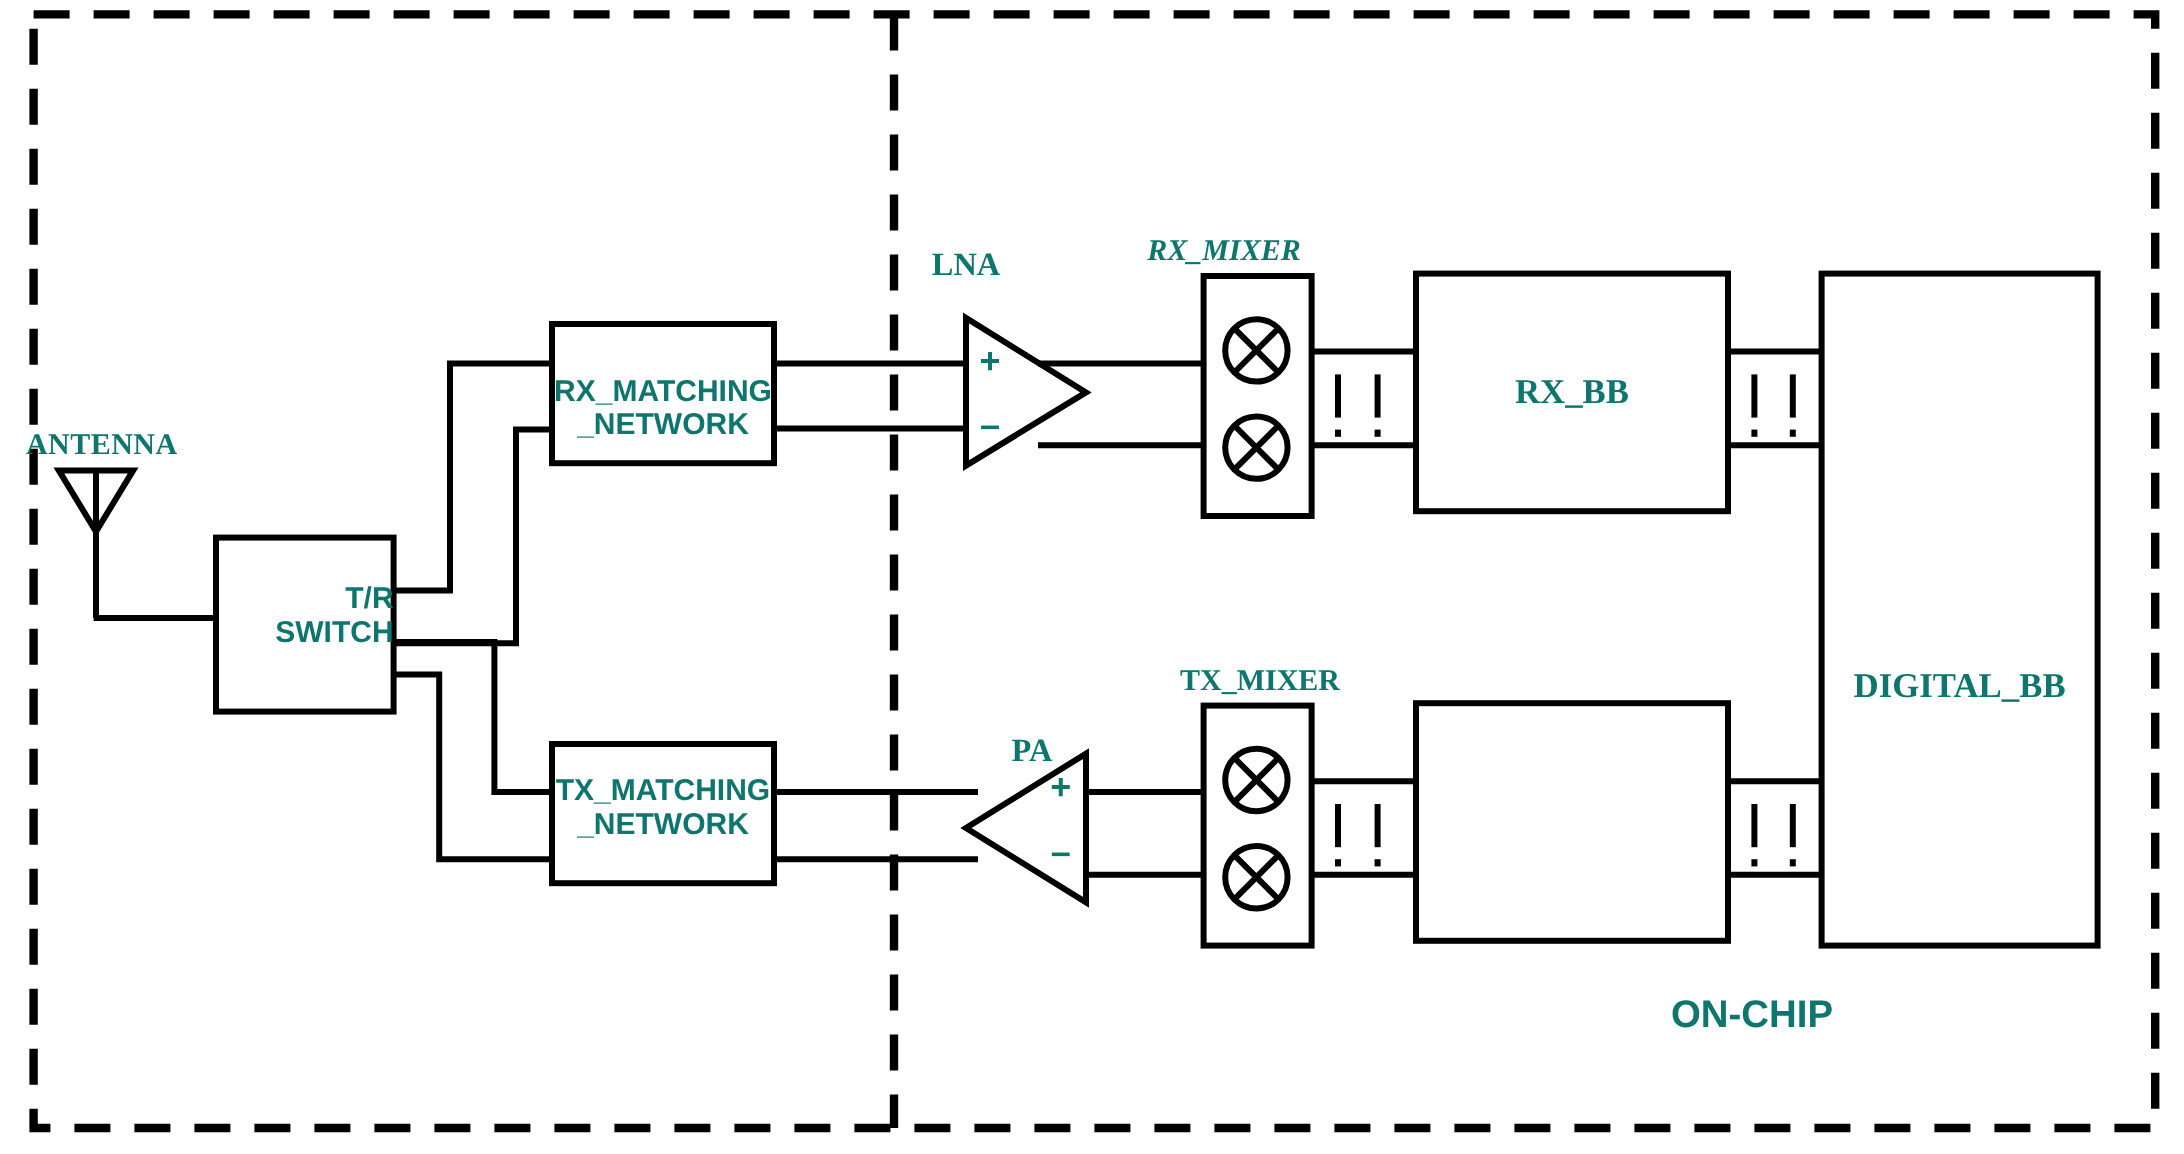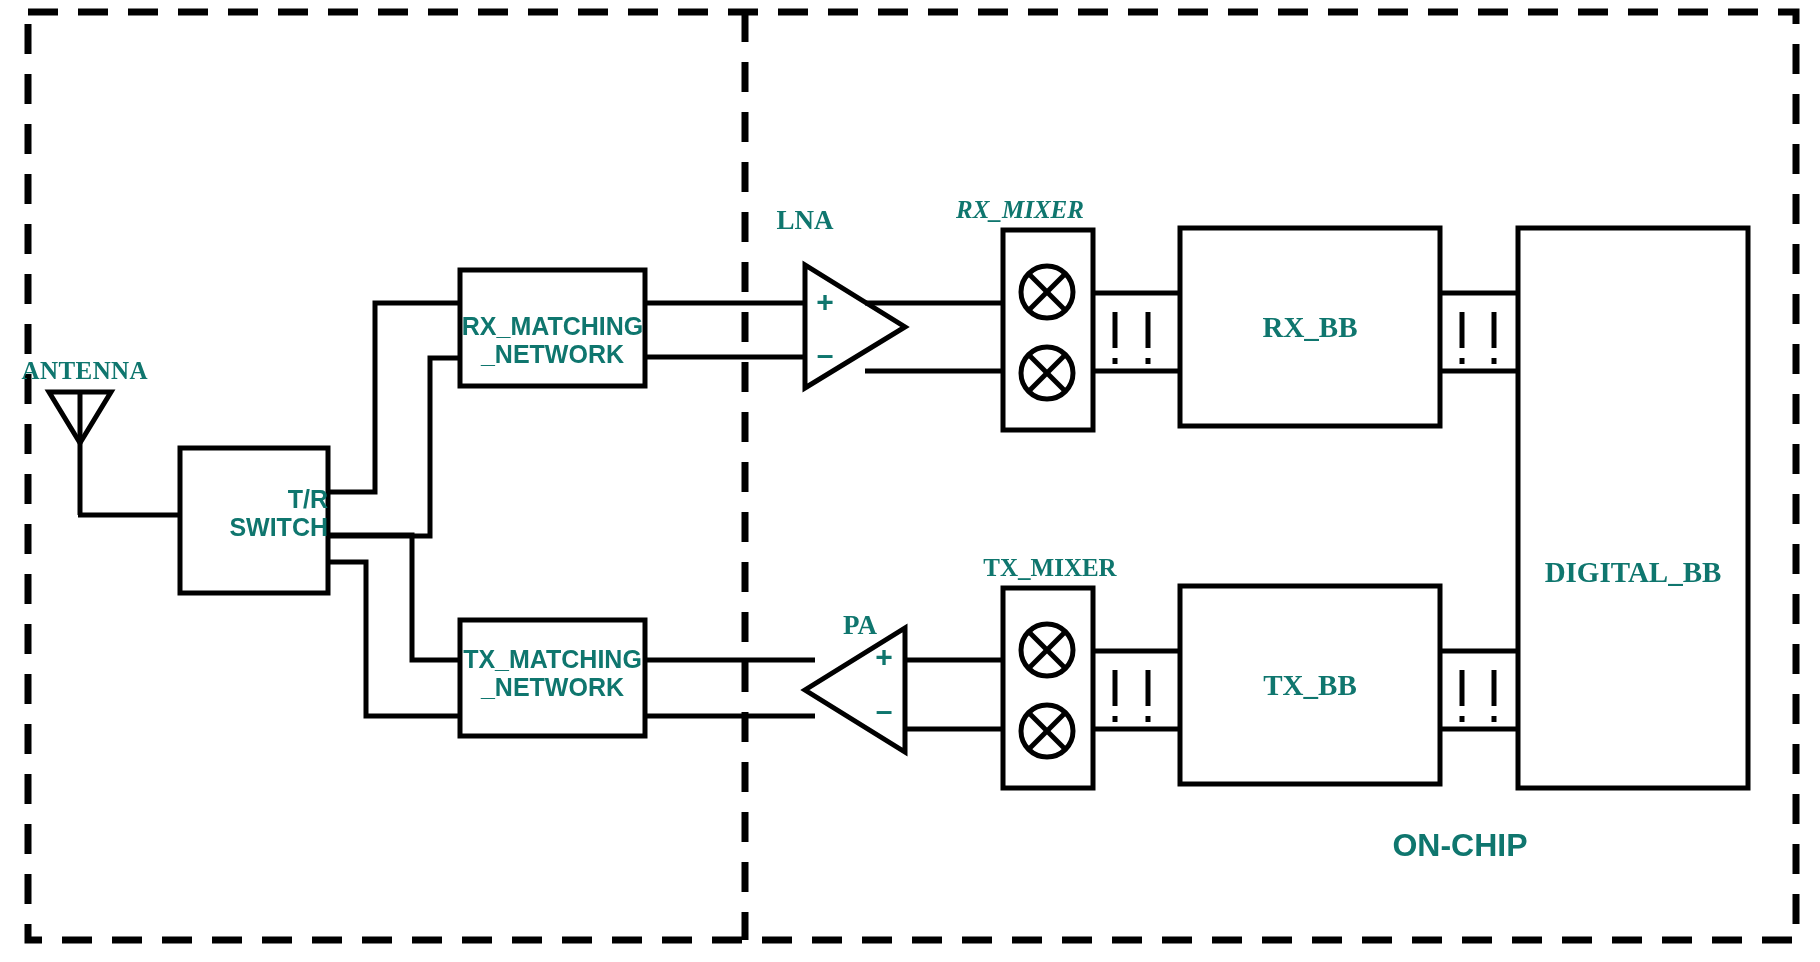--- a/index.html
+++ b/index.html
@@ -209,20 +209,19 @@
   <div class="lbl sans-lbl" style="left:867px; top:640px; width:34px; font-size:30px;">+</div>
 
   <div class="lbl sans-lbl" style="left:867px; top:694px; width:34px; font-size:30px;">–</div>
 
   <div class="lbl serif-lbl" style="left:925px; top:196px; width:190px; font-size:25px;font-style:italic;">RX_MIXER</div>
 
   <div class="lbl serif-lbl" style="left:955px; top:554px; width:190px; font-size:25px;">TX_MIXER</div>
 
   <div class="lbl serif-lbl" style="left:1180px; top:311px; width:260px; font-size:29px;">RX_BB</div>
 
-  <div class="lbl serif-lbl" style="left:1180px; top:669px; width:260px; font-size:29px;">TX_BB</div>
 
   <div class="lbl serif-lbl" style="left:1518px; top:508px; width:230px; font-size:29px;margin-top:48px;">DIGITAL_BB</div>
 
 
   <div class="lbl sans-lbl" style="left:1320px; top:828px; width:280px; font-size:32px;">ON-CHIP</div>
 
 </div>
 
 </body></html>

